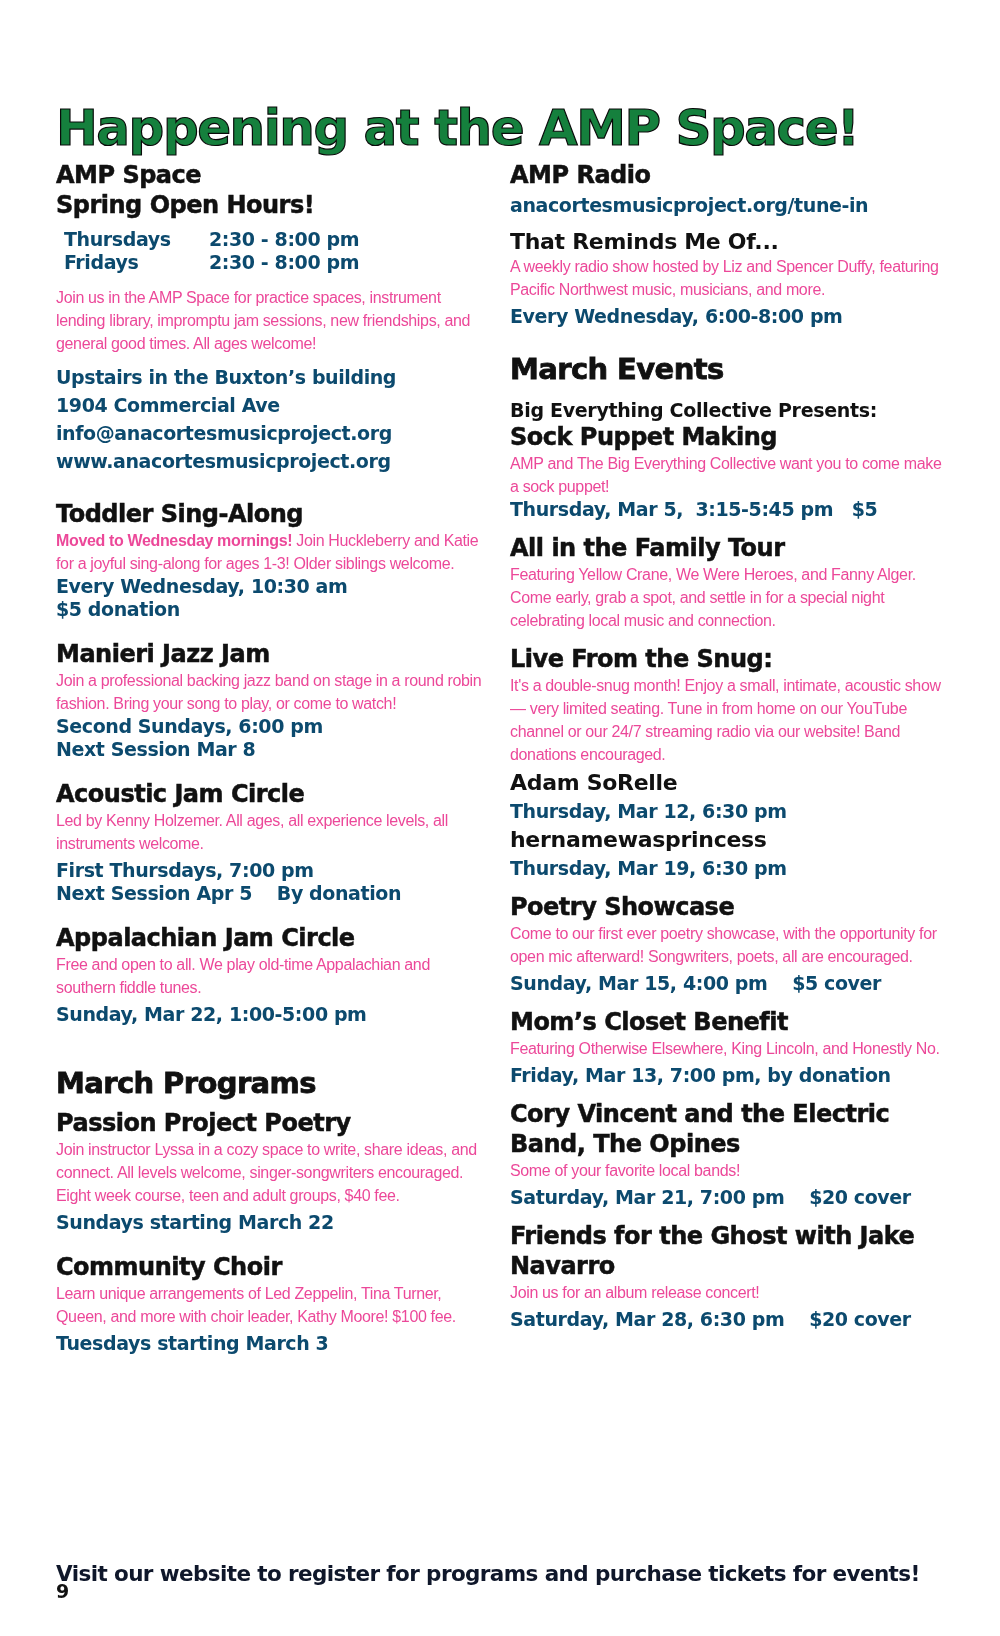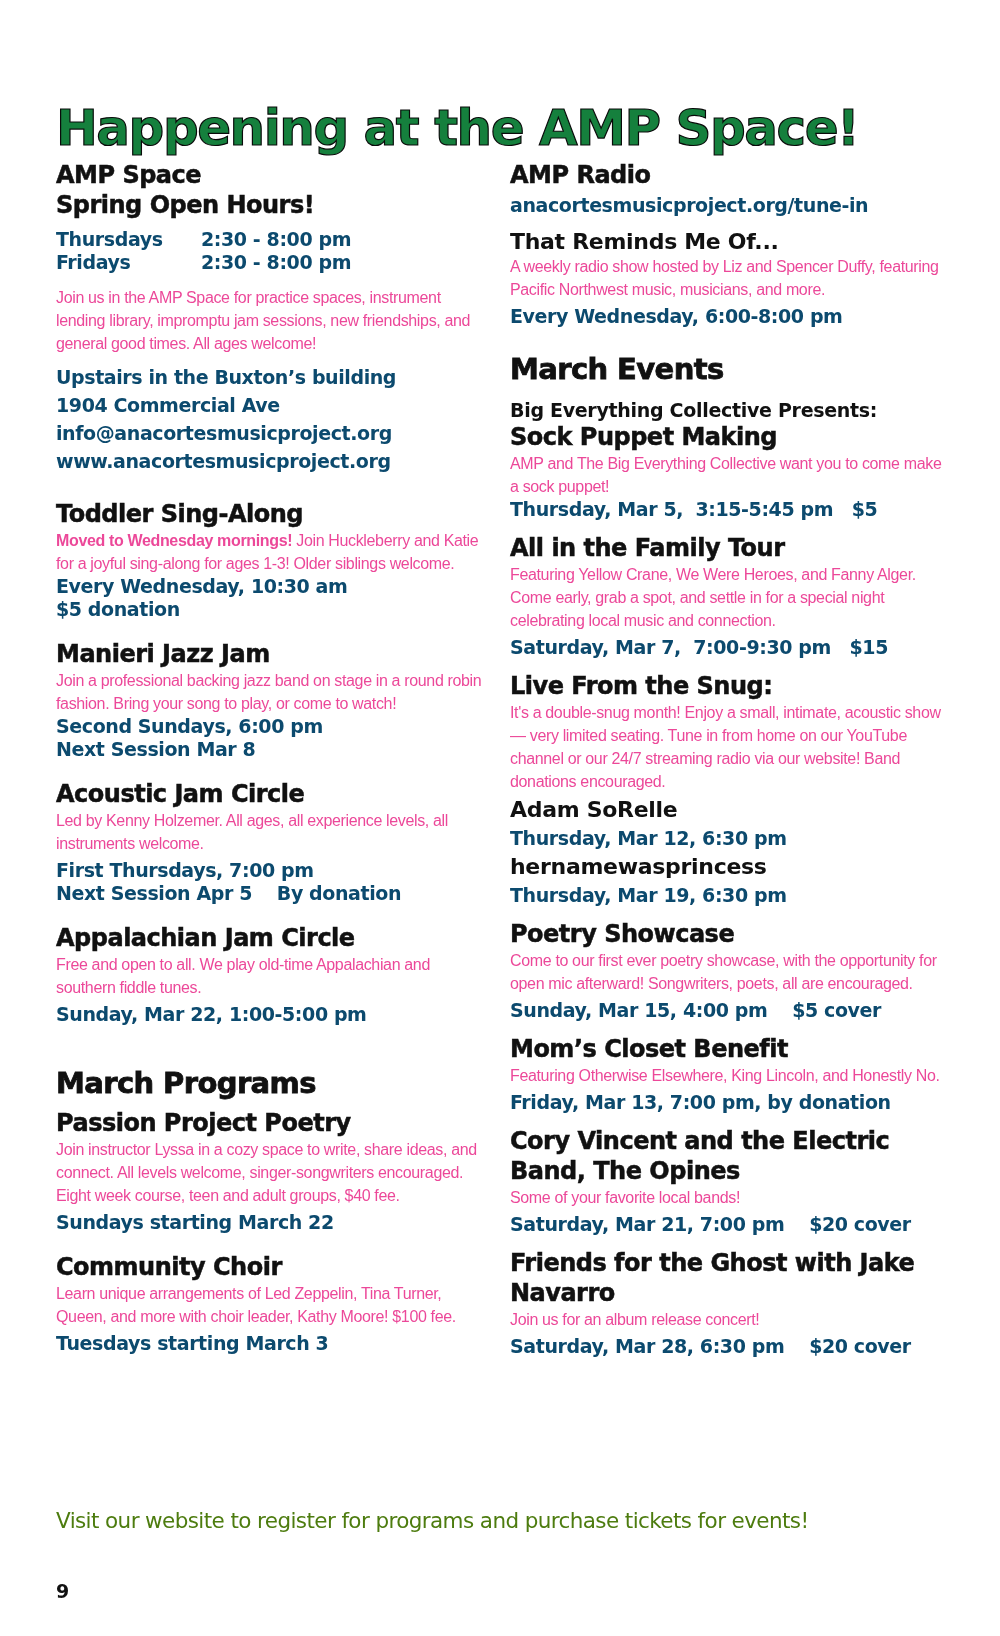--- a/index.html
+++ b/index.html
@@ -68,37 +68,37 @@
   }
   .bold-line {
     font-family: "DejaVu Sans", sans-serif;
     font-weight: 700;
     font-size: 19px;
     line-height: 23px;
     letter-spacing: -0.4px;
     color: #0c4a6e;
   }
   .hours-row { display: flex; }
-  .hours-day { width: 145px; }
+  .hours-day { width: 145px; margin-left: 8px; }
   .gap-4 { margin-top: 4px; }
   .gap-8 { margin-top: 8px; }
   .gap-12 { margin-top: 12px; }
   .gap-18 { margin-top: 18px; }
   .gap-24 { margin-top: 24px; }
   .gap-40 { margin-top: 40px; }
   .contact-line { line-height: 28px; }
   .spaced { white-space: pre; }
   .footer-cta {
     position: absolute;
-    left: 56px; top: 1508px;
-    font-family: "DejaVu Sans", sans-serif;
-    font-weight: 400;
+    left: 56px; top: 1561px;
+    font-family: "DejaVu Sans", sans-serif;
+    font-weight: 700;
     font-size: 21.5px;
     letter-spacing: -0.6px;
-    color: #4d7c0f;
+    color: #0f172a;
   }
   .page-number {
     position: absolute;
     left: 56px; top: 1580px;
     font-family: "DejaVu Sans", sans-serif;
     font-weight: 700;
     font-size: 19px;
     color: #111;
   }
 </style>
@@ -191,21 +191,20 @@
     <div class="gap-12">
       <div class="h-sm">Big Everything Collective Presents:</div>
       <div class="h-lg">Sock Puppet Making</div>
       <p class="body">AMP and The Big Everything Collective want you to come make a sock puppet!</p>
       <div class="bold-line spaced">Thursday, Mar 5,  3:15-5:45 pm   $5</div>
     </div>
 
     <div class="gap-12">
       <div class="h-lg">All in the Family Tour</div>
       <p class="body">Featuring Yellow Crane, We Were Heroes, and Fanny Alger. Come early, grab a spot, and settle in for a special night celebrating local music and connection.</p>
-      <div class="bold-line spaced gap-4">Saturday, Mar 7,  7:00-9:30 pm   $15</div>
     </div>
 
     <div class="gap-12">
       <div class="h-lg">Live From the Snug:</div>
       <p class="body">It's a double-snug month! Enjoy a small, intimate, acoustic show — very limited seating. Tune in from home on our YouTube channel or our 24/7 streaming radio via our website! Band donations encouraged.</p>
       <div class="h-md gap-4">Adam SoRelle</div>
       <div class="bold-line gap-4">Thursday, Mar 12, 6:30 pm</div>
       <div class="h-md gap-4">hernamewasprincess</div>
       <div class="bold-line gap-4">Thursday, Mar 19, 6:30 pm</div>
     </div>

